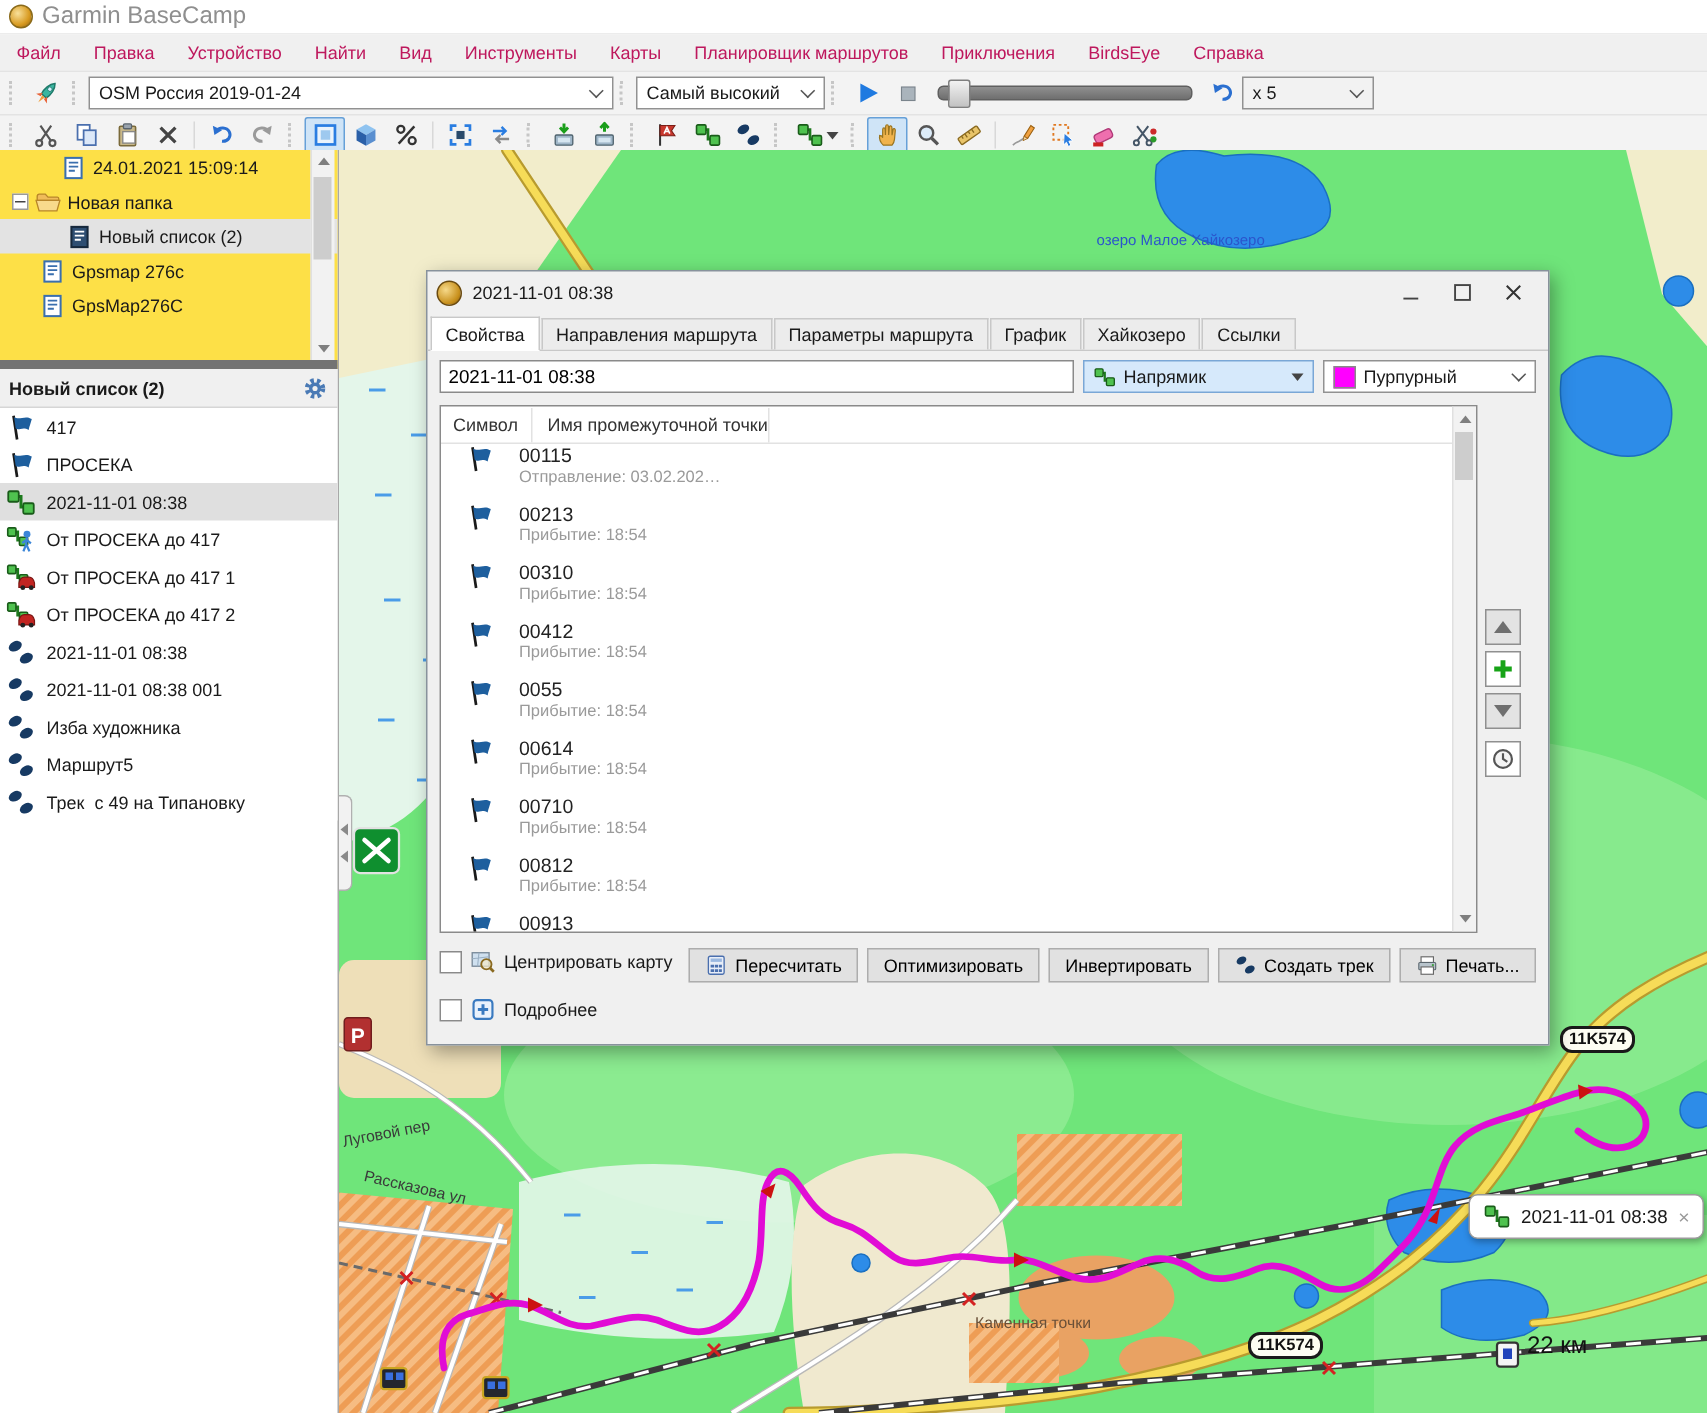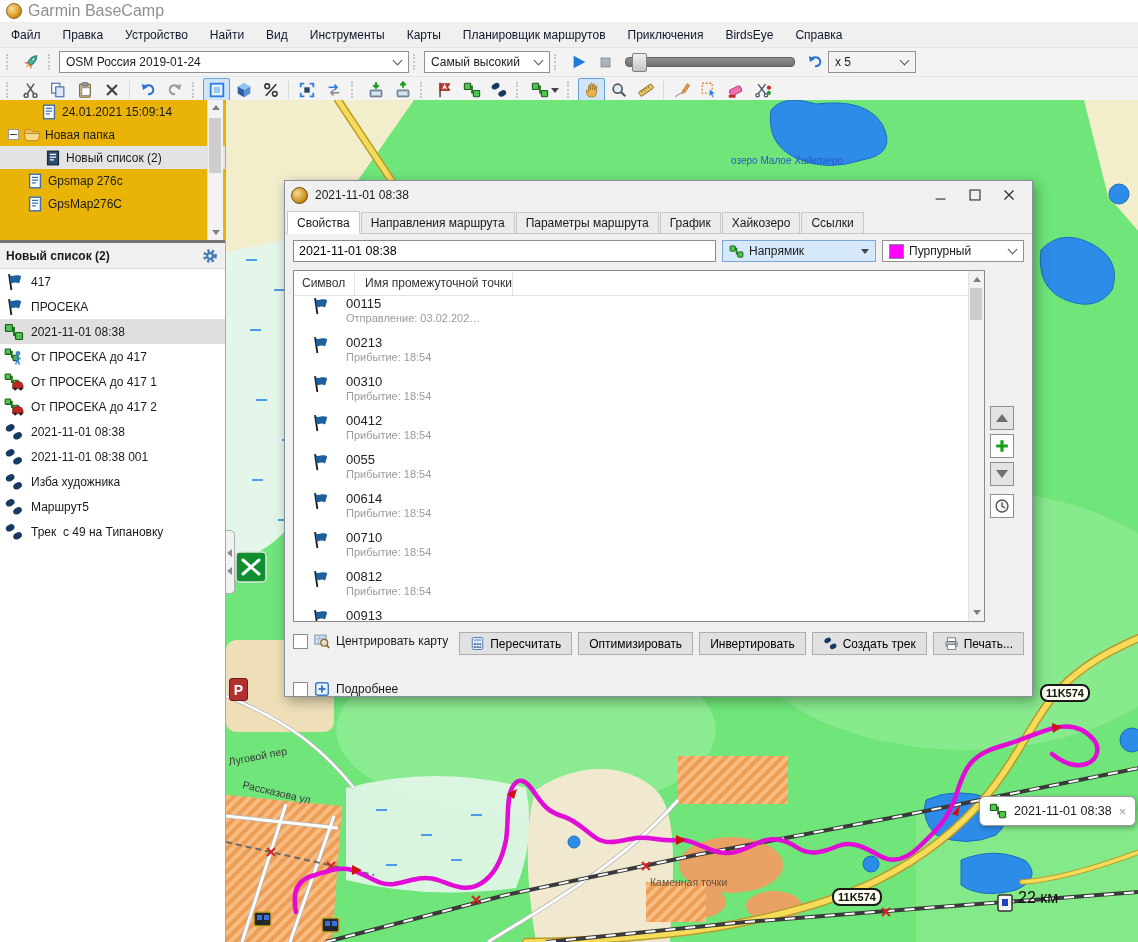--- a/index.html
+++ b/index.html
@@ -9,38 +9,38 @@
   svg{display:block}
   .i16{width:18px;height:18px}
   .i14{width:15px;height:15px}
   .i20{width:20px;height:20px}
 
   
   .titlebar{height:22px;background:#fff;display:flex;align-items:center;gap:6px;padding-left:6px;border-bottom:1px solid #ececec}
   .app-icon{width:14px;height:14px;border-radius:50%;background:radial-gradient(circle at 35% 35%,#f8e09a,#d89a20 60%,#8a5c10);border:1px solid #8a6a1a}
   .app-title{color:#8f8f8f;font-size:16px}
   .menubar{height:24px;background:#f0f0f0;display:flex;align-items:center}
-  .menu-item{padding:0 11px;line-height:24px;color:#0f172a;cursor:default}
+  .menu-item{padding:0 11px;line-height:24px;color:#be185d;cursor:default}
   .toolbar{background:#f3f3f3;border-top:1px solid #e3e3e3;display:flex;align-items:center;padding:0 2px}
   .tb1{height:28px}.tb2{height:26px}
   .grip{width:5px;height:16px;border-left:2px dotted #c6c6c6;margin:0 4px}
   .sep{width:1px;height:18px;background:#d8d8d8;margin:0 4px}
   .combo{height:20px;background:#fff;border:1px solid #919191;display:flex;align-items:center;gap:5px;padding:0 6px;white-space:nowrap}
   .chev{width:6px;height:6px;border-right:1.5px solid #555;border-bottom:1.5px solid #555;transform:rotate(45deg);margin:-3px 1px 0 auto}
   .combo-map{width:336px}.combo-detail{width:112px}.combo-speed{width:74px;background:#f2f2f2}
   .tbtn{width:25px;height:22px;display:flex;align-items:center;justify-content:center;border:1px solid transparent;border-radius:2px}
   .tbtn.active{background:#cfe4f7;border-color:#66a0d8}
   .caret-dd{width:0;height:0;border-left:4px solid transparent;border-right:4px solid transparent;border-top:5px solid #444;margin-left:2px}
   .slider{position:relative;width:168px;height:8px;background:linear-gradient(#8f8f8f,#6f6f6f);border:1px solid #5f5f5f;border-radius:4px;margin:0 6px}
   .slider .handle{position:absolute;left:6px;top:-5px;width:13px;height:17px;background:linear-gradient(#f2f2f2,#c2c2c2);border:1px solid #7f7f7f;border-radius:2px}
 
   
   .main{position:absolute;top:100px;left:0;right:0;bottom:0;display:flex}
   .leftpanel{position:relative;width:225px;background:#fff;border-right:1px solid #a8a8a8;flex:none}
-  .tree{position:relative;height:140px;border-bottom:3px solid #737373;overflow:hidden;background:#eab308}
+  .tree{position:relative;height:140px;border-bottom:6px solid #737373;overflow:hidden;background:#fde047}
   .trow{height:23px;display:flex;align-items:center;gap:4px;white-space:nowrap}
   .trow.sel{background:#e3e3e3}
   .expander{width:9px;height:9px;border:1px solid #9a9a9a;background:#fff;position:relative;flex:none}
   .expander i{position:absolute;left:1px;right:1px;top:3.5px;height:1px;background:#444}
   .vsb{position:absolute;top:0;right:2px;width:15px;bottom:0;background:#f2f2f2;border-left:1px solid #e0e0e0}
   .vsb .up,.vsb .dn{position:absolute;left:0;width:15px;height:15px;display:flex;align-items:center;justify-content:center}
   .vsb .up{top:0}.vsb .dn{bottom:0}
   .tri-up{width:0;height:0;border-left:4px solid transparent;border-right:4px solid transparent;border-bottom:5px solid #7f7f7f}
   .tri-dn{width:0;height:0;border-left:4px solid transparent;border-right:4px solid transparent;border-top:5px solid #7f7f7f}
   .vsb .thumb{position:absolute;left:1px;width:12px;background:#cdcdcd}
@@ -90,21 +90,21 @@
   .side-btns{width:34px;display:flex;flex-direction:column;gap:4px;align-items:center;margin-top:136px}
   .sbtn{width:22px;height:22px;background:#e3e3e3;border:1px solid #8f8f8f;display:flex;align-items:center;justify-content:center}
   .sbtn .tu{width:0;height:0;border-left:6px solid transparent;border-right:6px solid transparent;border-bottom:8px solid #6f6f6f}
   .sbtn .td{width:0;height:0;border-left:6px solid transparent;border-right:6px solid transparent;border-top:8px solid #6f6f6f}
   .dlg-bottom{margin-top:10px}
   .brow{display:flex;align-items:flex-start}
   .cb{width:13px;height:13px;background:#fff;border:1px solid #8a8a8a;flex:none}
   .cbl{display:flex;align-items:center;gap:5px}
   .bbtns{margin-left:auto;display:flex;gap:6px}
   .pbtn{height:23px;background:#e1e1e1;border:1px solid #adadad;display:flex;align-items:center;gap:5px;padding:0 10px;font-size:12px}
-  .brow2{margin-top:25px}
+  .brow2{margin-top:9px}
 
   .bindtext{white-space:pre}
 </style>
 </head>
 <body>
 
 <svg width="0" height="0" style="position:absolute">
 <defs>
   <symbol id="sym-flag" viewBox="0 0 20 20">
         <path d="M5 2.2 L7.4 18" stroke="#1a1a1a" stroke-width="1.8" fill="none"></path>

